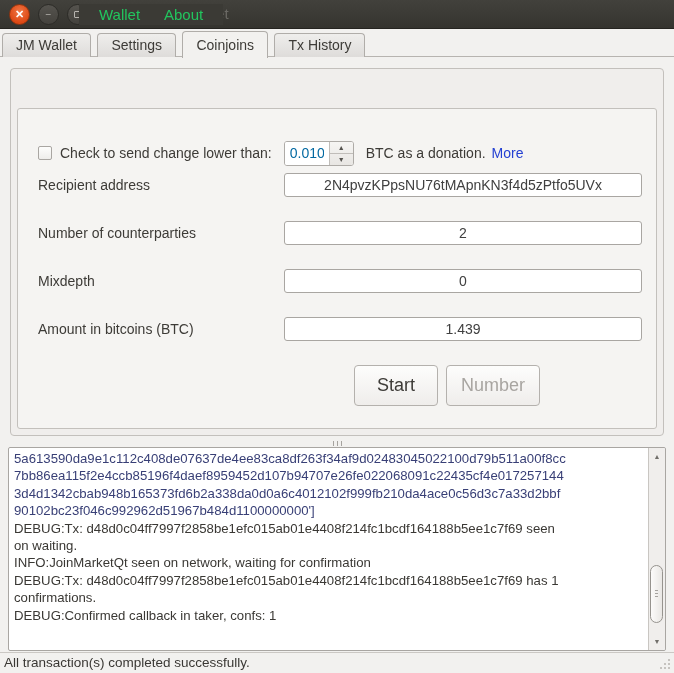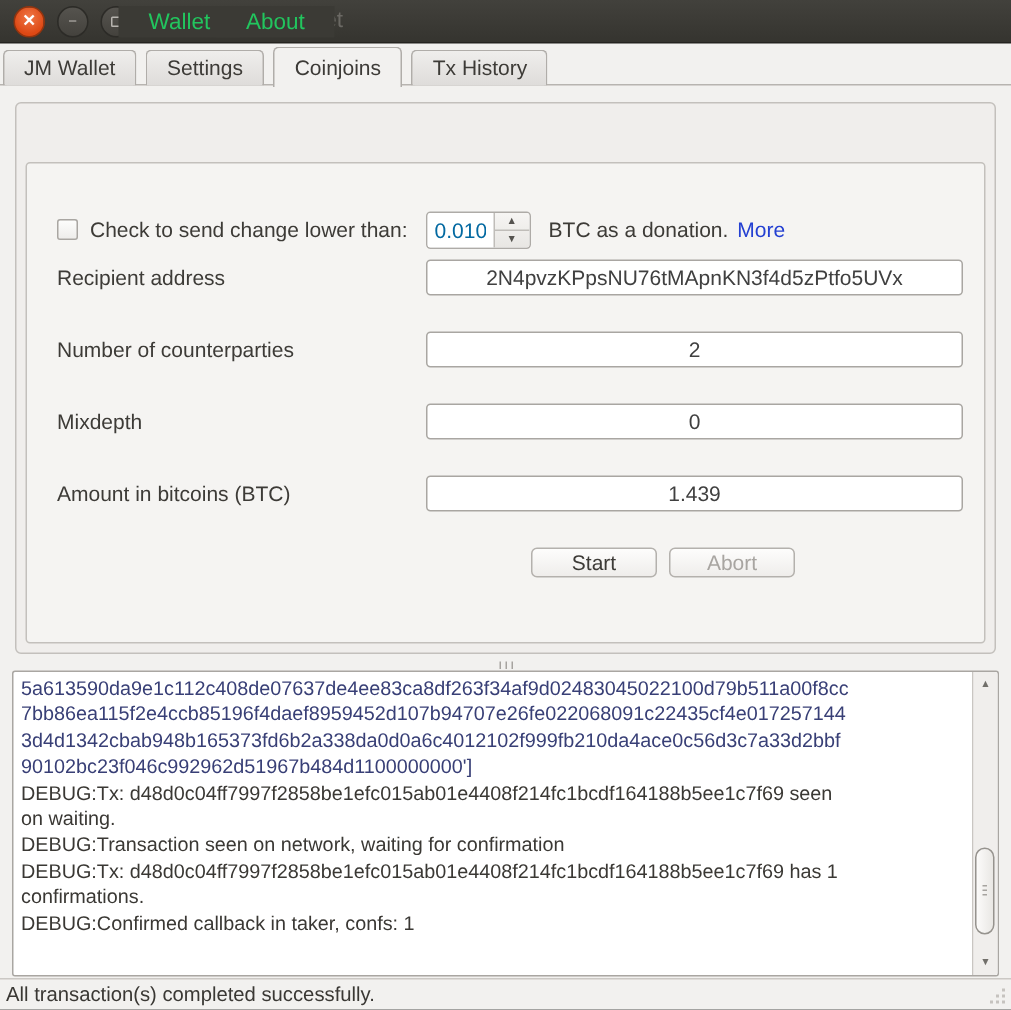--- a/index.html
+++ b/index.html
@@ -108,22 +108,22 @@
   .spinbtn {
     flex:1; display:flex; align-items:center; justify-content:center;
     font-size:7px; color:#55534f; line-height:1;
   }
   .spinbtn.up { border-bottom:1px solid #c0bdb9; }
   .donation .dsuffix { font-size:14px; margin-right:6px; }
   .donation .dlink { font-size:14px; color:#2440d2; cursor:pointer; }
   
   .button-row { display:flex; gap:8px; margin-left:316px; margin-top:24px; }
   .btn {
-    min-width:84px; height:20px; border:1px solid #b4b1ad; border-radius:4px;
-    background:linear-gradient(#fdfdfc,#efedeb); font-size:14px;
+    min-width:84px; height:41px; border:1px solid #b4b1ad; border-radius:4px;
+    background:linear-gradient(#fdfdfc,#efedeb); font-size:18px;
     font-family:"Liberation Sans", sans-serif; color:#3d3b37; padding:0 14px;
   }
   .btn:disabled, .btn.disabled { color:#a8a5a1; }
   
   .splitter { position:absolute; left:0; top:383px; width:674px; height:7px;
     display:flex; align-items:center; justify-content:center; }
   .splitter .grip { display:flex; gap:3px; }
   .splitter .grip i { display:block; width:1px; height:5px; background:#a6a39f; }
   
   .logarea {
@@ -231,21 +231,21 @@
             <input class="fvalue" value="0" style="">
           </div>
 
           <div class="row">
             <span class="flabel">Amount in bitcoins (BTC)</span>
             <input class="fvalue" value="1.439" style="">
           </div>
 
           <div class="button-row">
             <button class="btn">Start</button>
-            <button class="btn disabled">Abort</button>
+            <button class="btn disabled">Number</button>
           </div>
 
         </div>
       </div>
     </div>
 
     <div class="splitter">
       <span class="grip">
           <i></i>
           <i></i>
@@ -254,21 +254,21 @@
     </div>
 
     <div class="logarea">
       <div class="logtext">
         <div class="hex">5a613590da9e1c112c408de07637de4ee83ca8df263f34af9d02483045022100d79b511a00f8cc</div>
         <div class="hex">7bb86ea115f2e4ccb85196f4daef8959452d107b94707e26fe022068091c22435cf4e017257144</div>
         <div class="hex">3d4d1342cbab948b165373fd6b2a338da0d0a6c4012102f999fb210da4ace0c56d3c7a33d2bbf</div>
         <div class="hex">90102bc23f046c992962d51967b484d1100000000']</div>
         <div>DEBUG:Tx: d48d0c04ff7997f2858be1efc015ab01e4408f214fc1bcdf164188b5ee1c7f69 seen</div>
         <div>on waiting.</div>
-        <div>DEBUG:Transaction seen on network, waiting for confirmation</div>
+        <div>INFO:JoinMarketQt seen on network, waiting for confirmation</div>
         <div>DEBUG:Tx: d48d0c04ff7997f2858be1efc015ab01e4408f214fc1bcdf164188b5ee1c7f69 has 1</div>
         <div>confirmations.</div>
         <div>DEBUG:Confirmed callback in taker, confs: 1</div>
       </div>
       <div class="scrollbar">
         <div class="sb-arrow up">▲</div>
         <div class="sb-thumb">
           <span class="tgrip">
               <i></i>
               <i></i>

